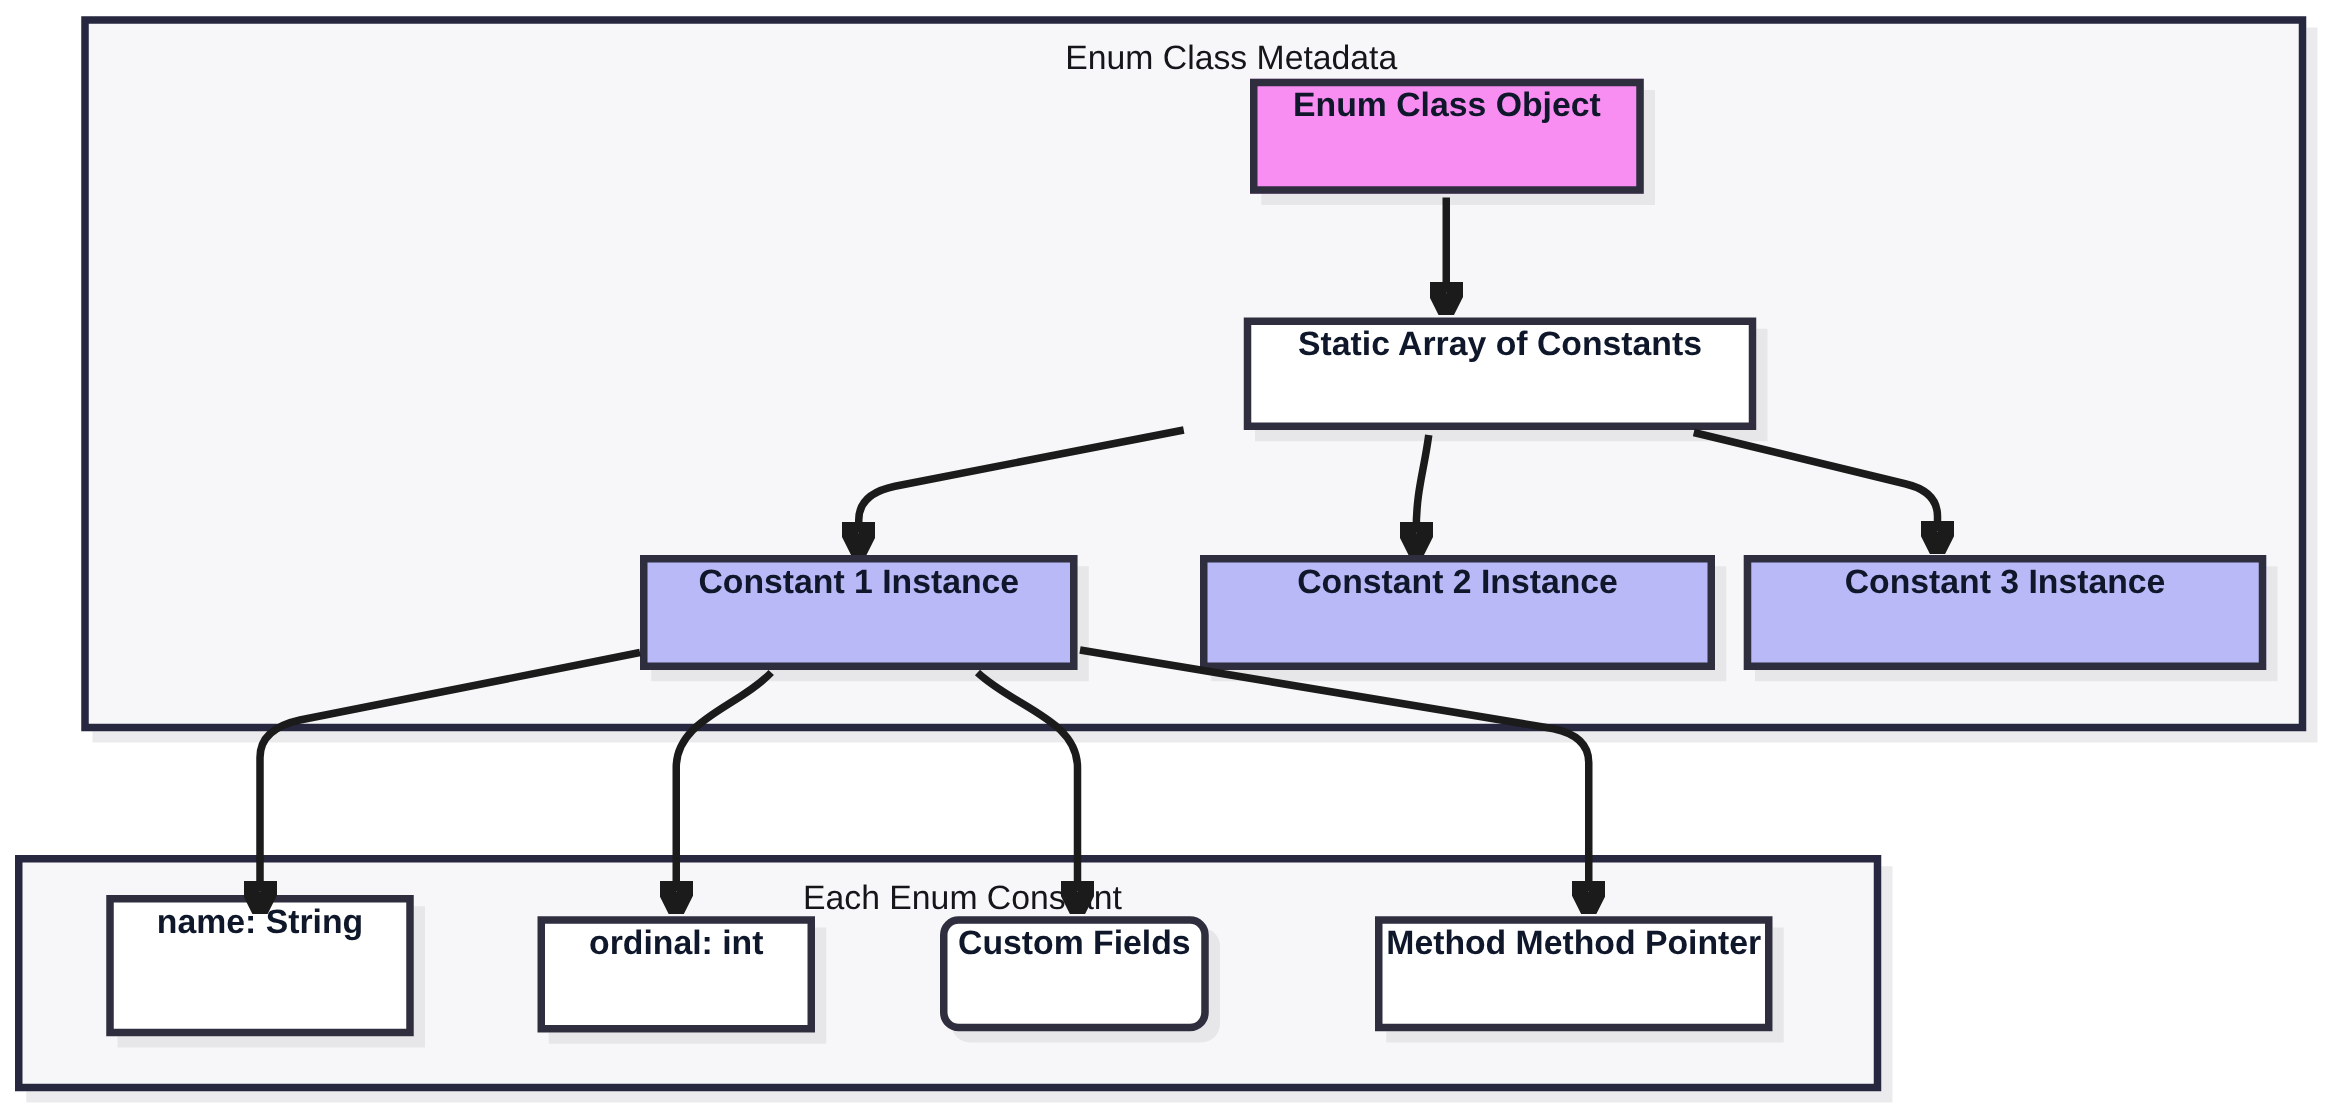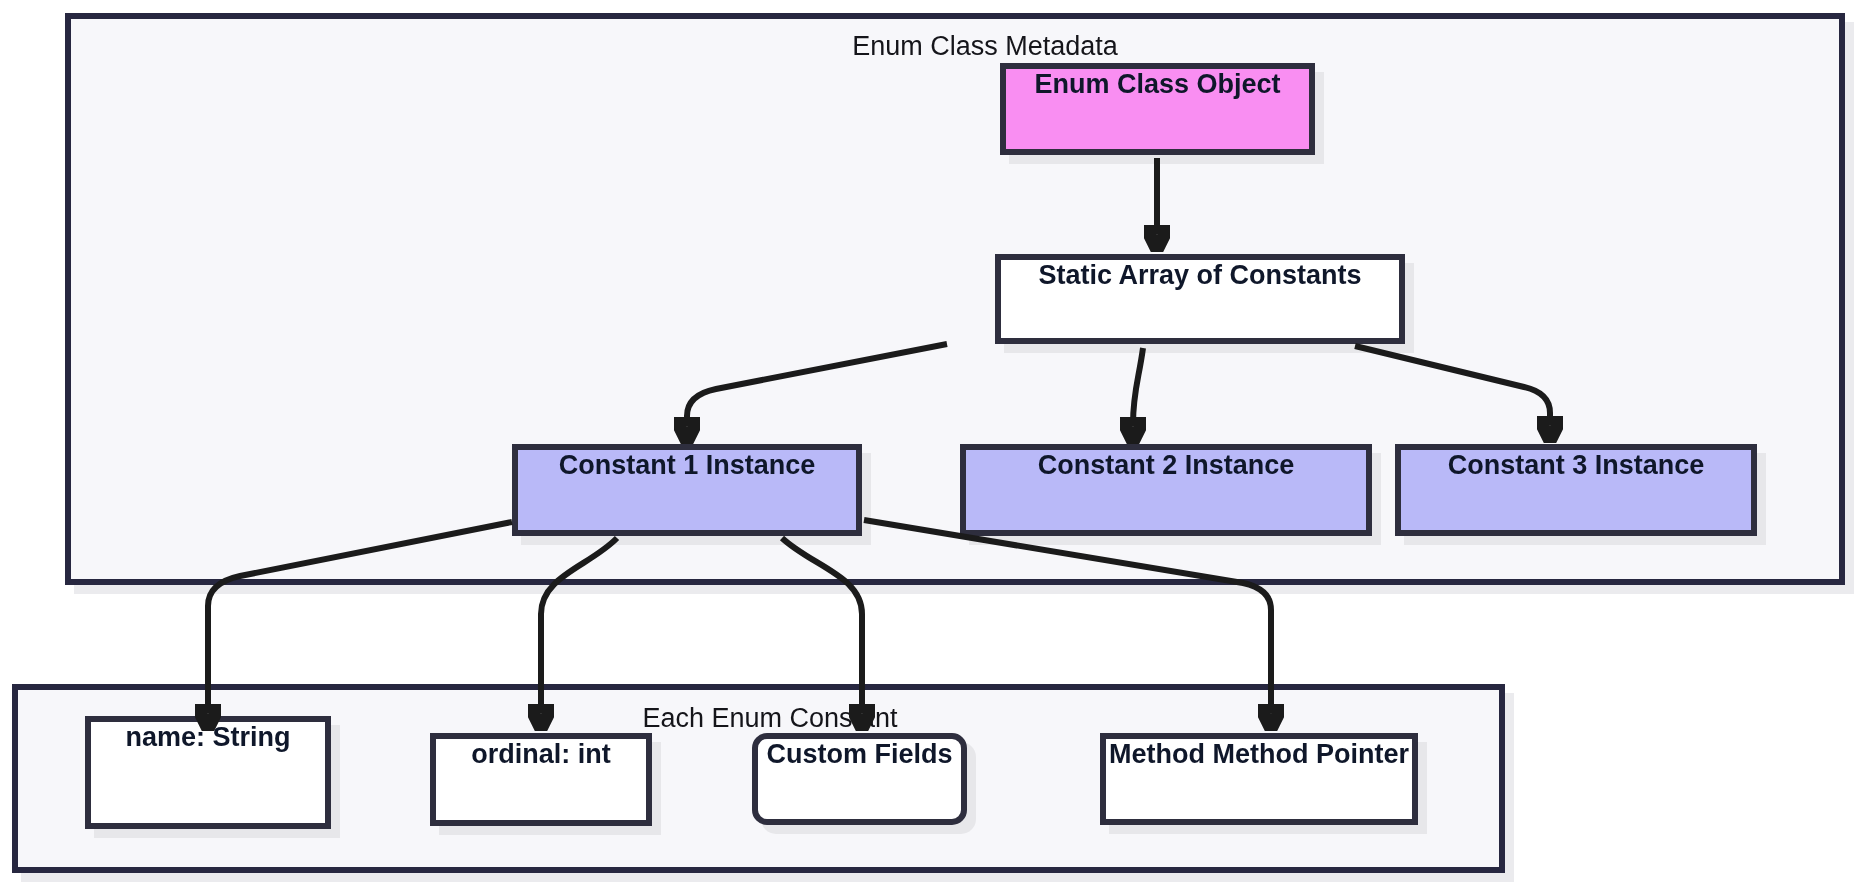--- a/index.html
+++ b/index.html
@@ -26,21 +26,21 @@
     background:#ffffff;border:6px solid #2e2e3e;
     box-shadow:9px 9px 0 #e7e7ea;
     font-size:27px;font-weight:700;color:#0f172a;white-space:nowrap;
   }
   .node.pink{background:#f98ef2;}
   .node.purple{background:#b9b9f8;}
   #node-enum-class-object{left:1000px;top:63px;width:315px;height:92px;}
   #node-static-array{left:947px;top:254px;width:410px;height:90px;margin-left:48px;}
   #node-constant-1{left:512px;top:444px;width:350px;height:92px;}
   #node-constant-2{left:960px;top:444px;width:412px;height:92px;}
-  #node-constant-3{left:1395px;top:444px;width:362px;height:92px;}
+  #node-constant-3{left:1395px;top:444px;width:418px;height:92px;}
   #node-name-string{left:85px;top:716px;width:246px;height:113px;}
   #node-ordinal-int{left:430px;top:733px;width:222px;height:93px;}
   #node-custom-fields{left:752px;top:733px;width:215px;height:92px;border-radius:15px;}
   #node-method-table-pointer{left:1100px;top:733px;width:318px;height:92px;}
   #edge-layer{
     position:absolute;left:0;top:0;width:1860px;height:892px;
     z-index:10;pointer-events:none;
   }
   #edge-layer path{stroke:#1b1b1b;stroke-width:6;fill:none;stroke-linejoin:round;}
 </style>

